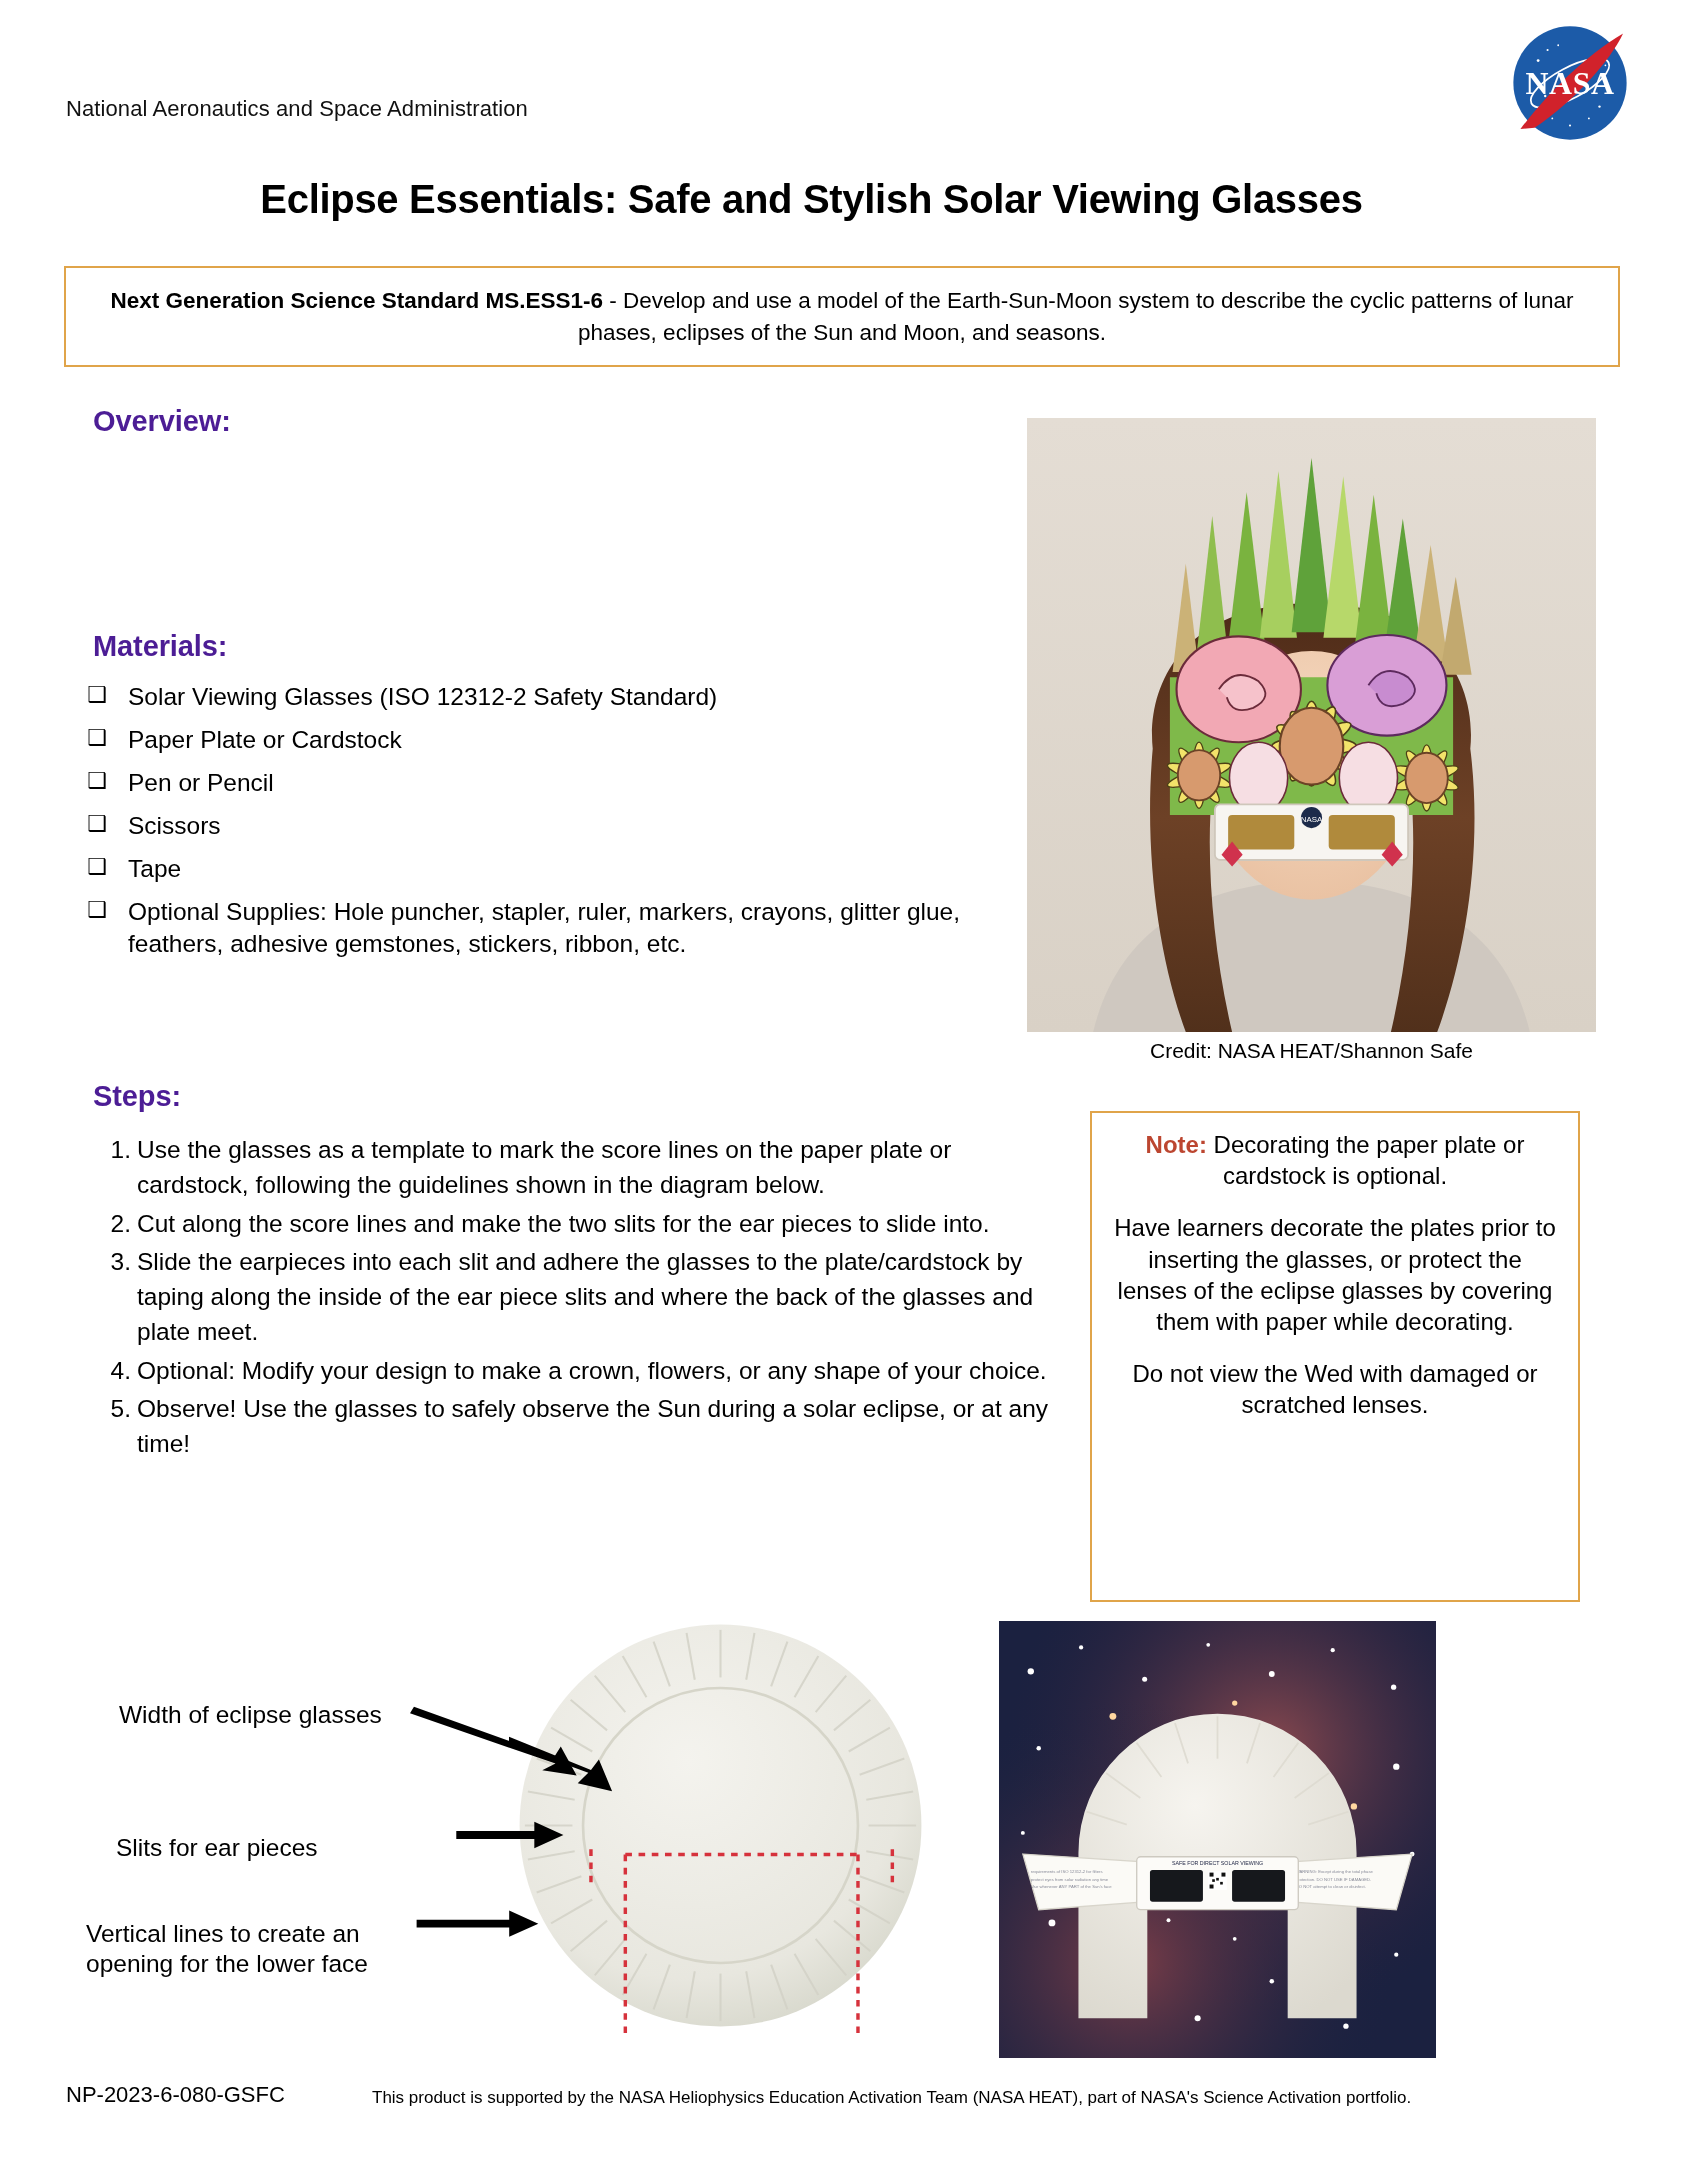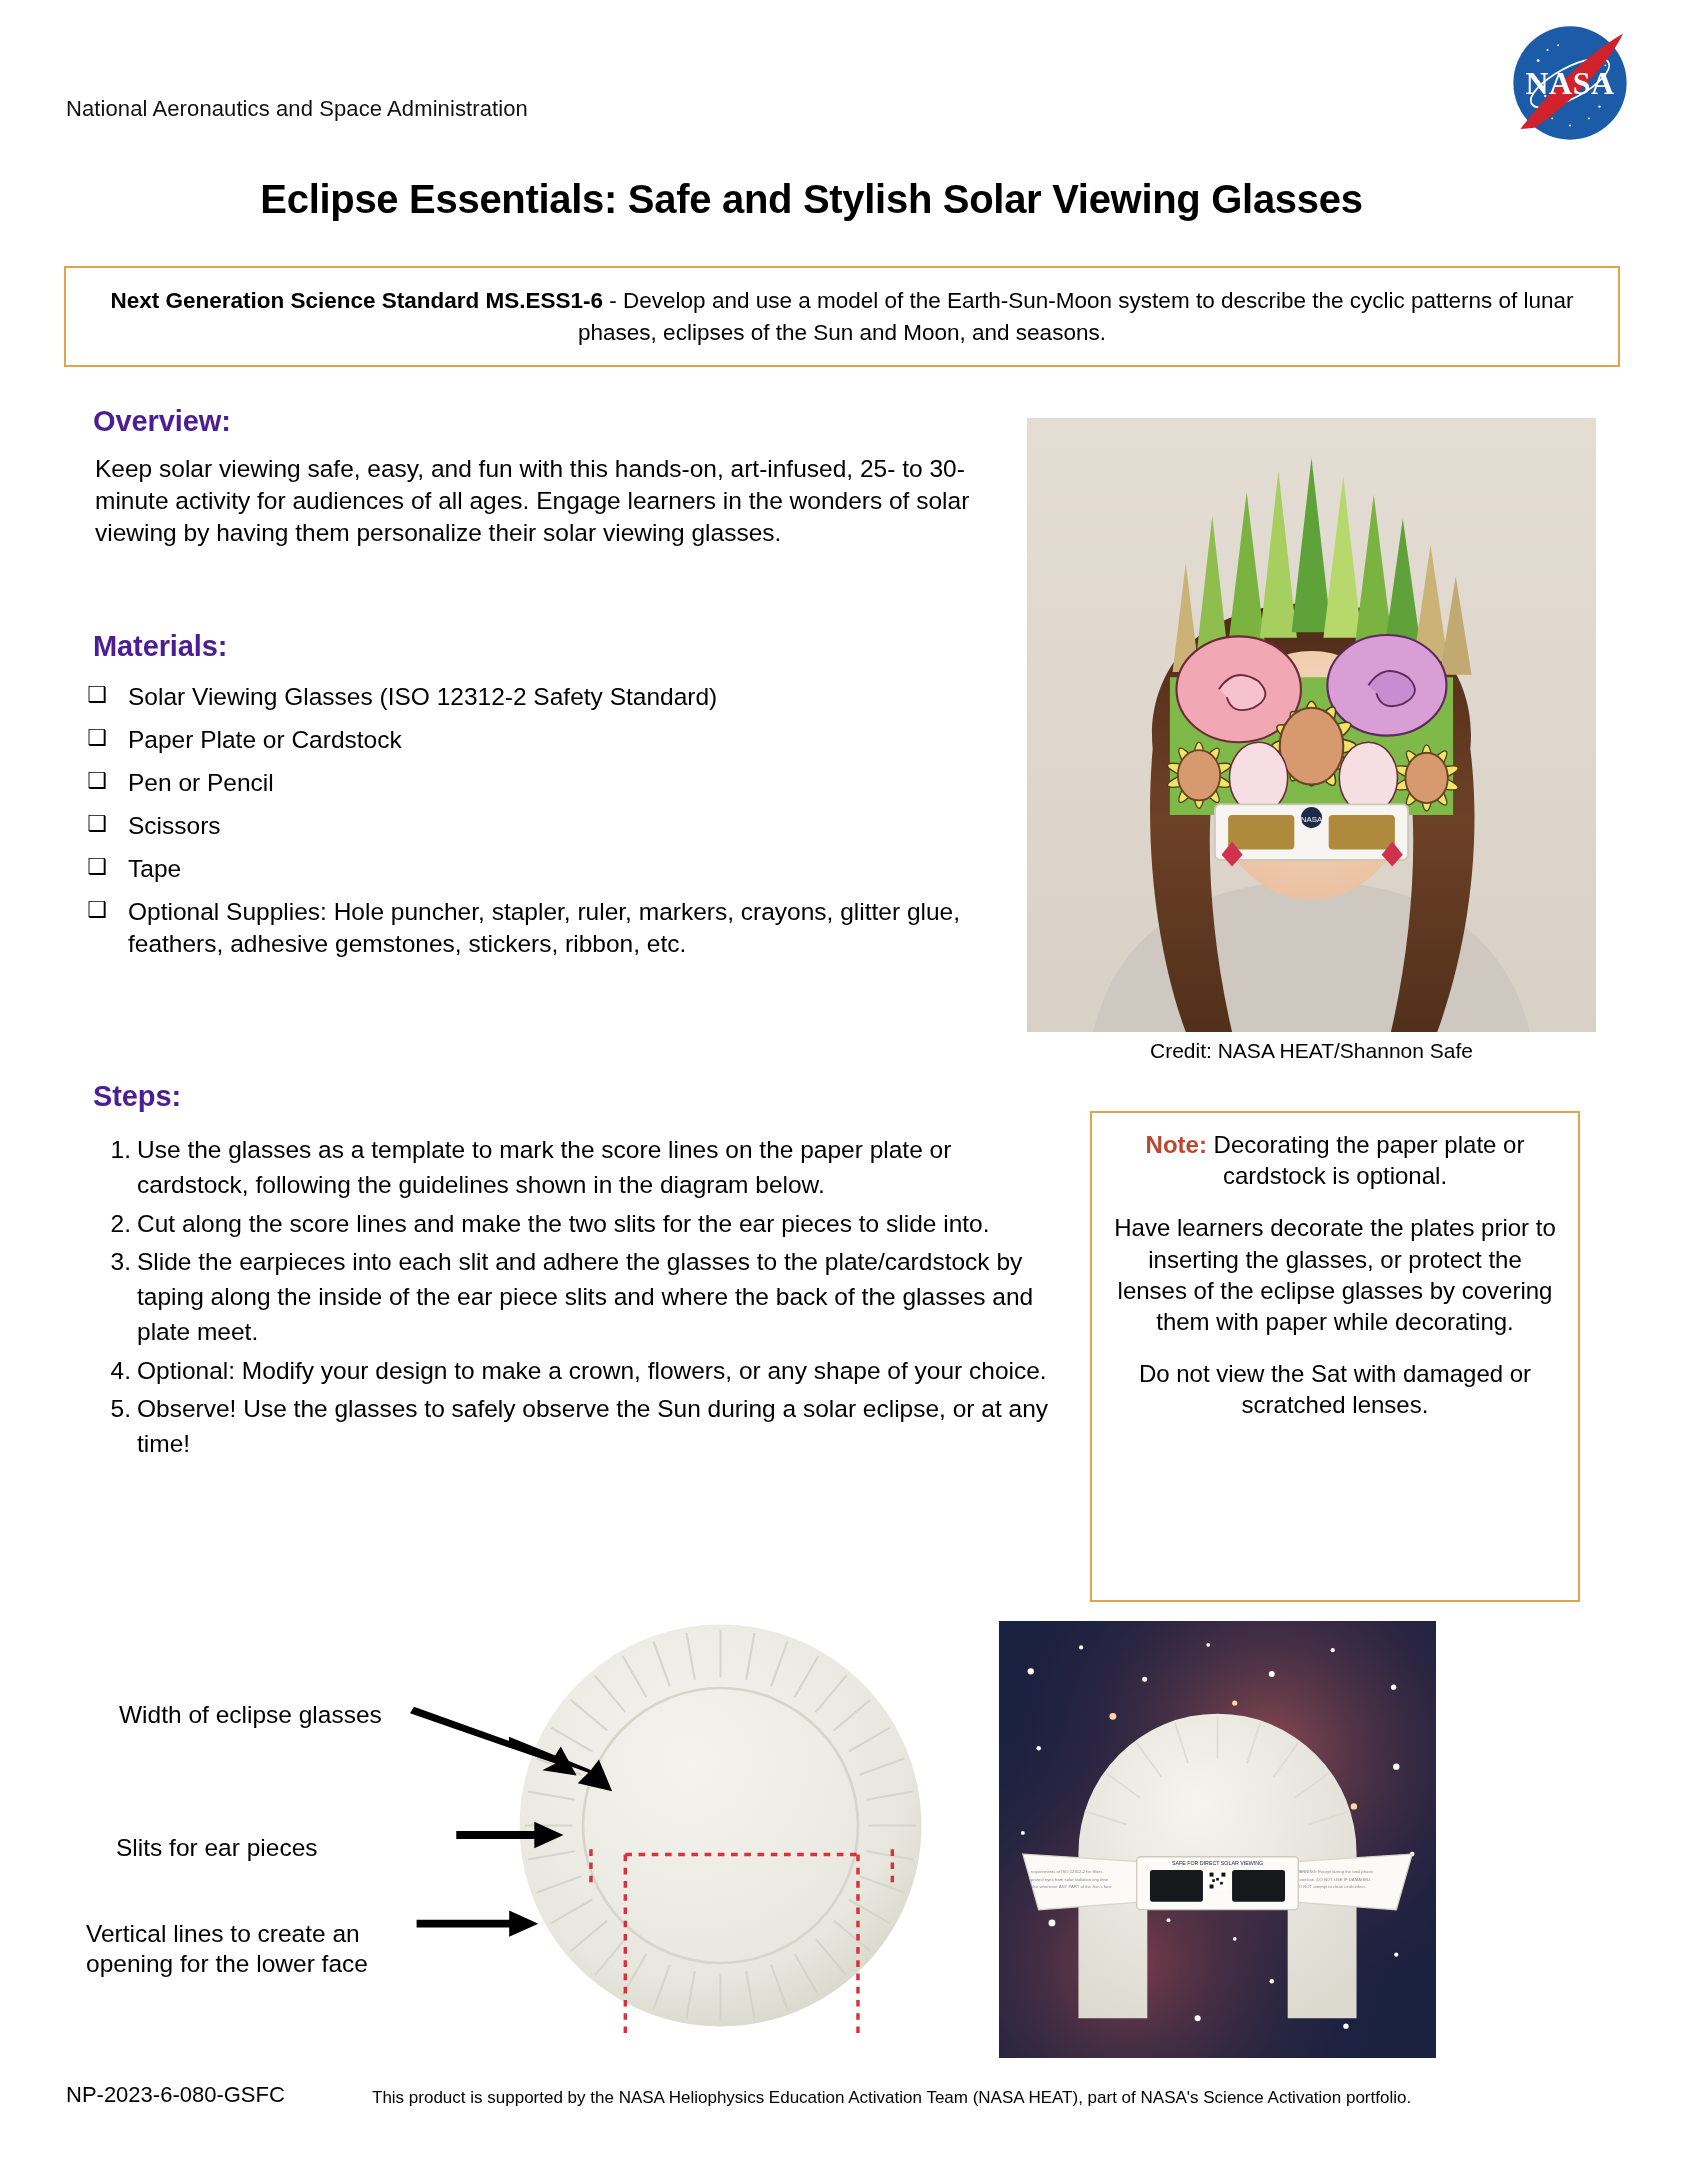--- a/index.html
+++ b/index.html
@@ -165,21 +165,20 @@
 
   <div class="doc-title">Eclipse Essentials: Safe and Stylish Solar Viewing Glasses</div>
 
   <div class="ngss-box">
     <div class="ngss-text">
       <b>Next Generation Science Standard MS.ESS1-6</b><span> - Develop and use a model of the Earth-Sun-Moon system to describe the cyclic patterns of lunar phases, eclipses of the Sun and Moon, and seasons.</span>
     </div>
   </div>
 
   <div class="h2 overview-h">Overview:</div>
-  <div class="overview-p">Keep solar viewing safe, easy, and fun with this hands-on, art-infused, 25- to 30-minute activity for audiences of all ages. Engage learners in the wonders of solar viewing by having them personalize their solar viewing glasses.</div>
 
   <div class="h2 materials-h">Materials:</div>
   <ul class="mat-list">
     <li>
       <span class="cb">❑</span>
       <span>Solar Viewing Glasses  (ISO 12312-2 Safety Standard)</span>
     </li>
     <li>
       <span class="cb">❑</span>
       <span>Paper Plate or Cardstock</span>
@@ -329,21 +328,21 @@
         <path d="M268 330 l8 -10 l8 10 l-8 9 Z" fill="#d0324d"></path>
       </g>
     </svg>
   </div>
 
   <div class="credit">Credit: NASA HEAT/Shannon Safe</div>
 
   <div class="note-box">
     <p><span class="note-lbl">Note:</span><span> Decorating the paper plate or cardstock is optional.</span></p>
     <p>Have learners decorate the plates prior to inserting the glasses, or protect the lenses of the eclipse glasses by covering them with paper while decorating.</p>
-    <p>Do not view the Sat with damaged or scratched lenses.</p>
+    <p>Do not view the Wed with damaged or scratched lenses.</p>
   </div>
 
   <div class="diagram">
     <svg viewBox="0 0 320 320" width="423" height="423">
       <defs>
         <radialGradient id="plateG" cx="0.42" cy="0.34" r="0.75">
           <stop offset="0" stop-color="#f4f3ee"></stop>
           <stop offset="0.72" stop-color="#e8e7df"></stop>
           <stop offset="1" stop-color="#d2d3c6"></stop>
         </radialGradient>

